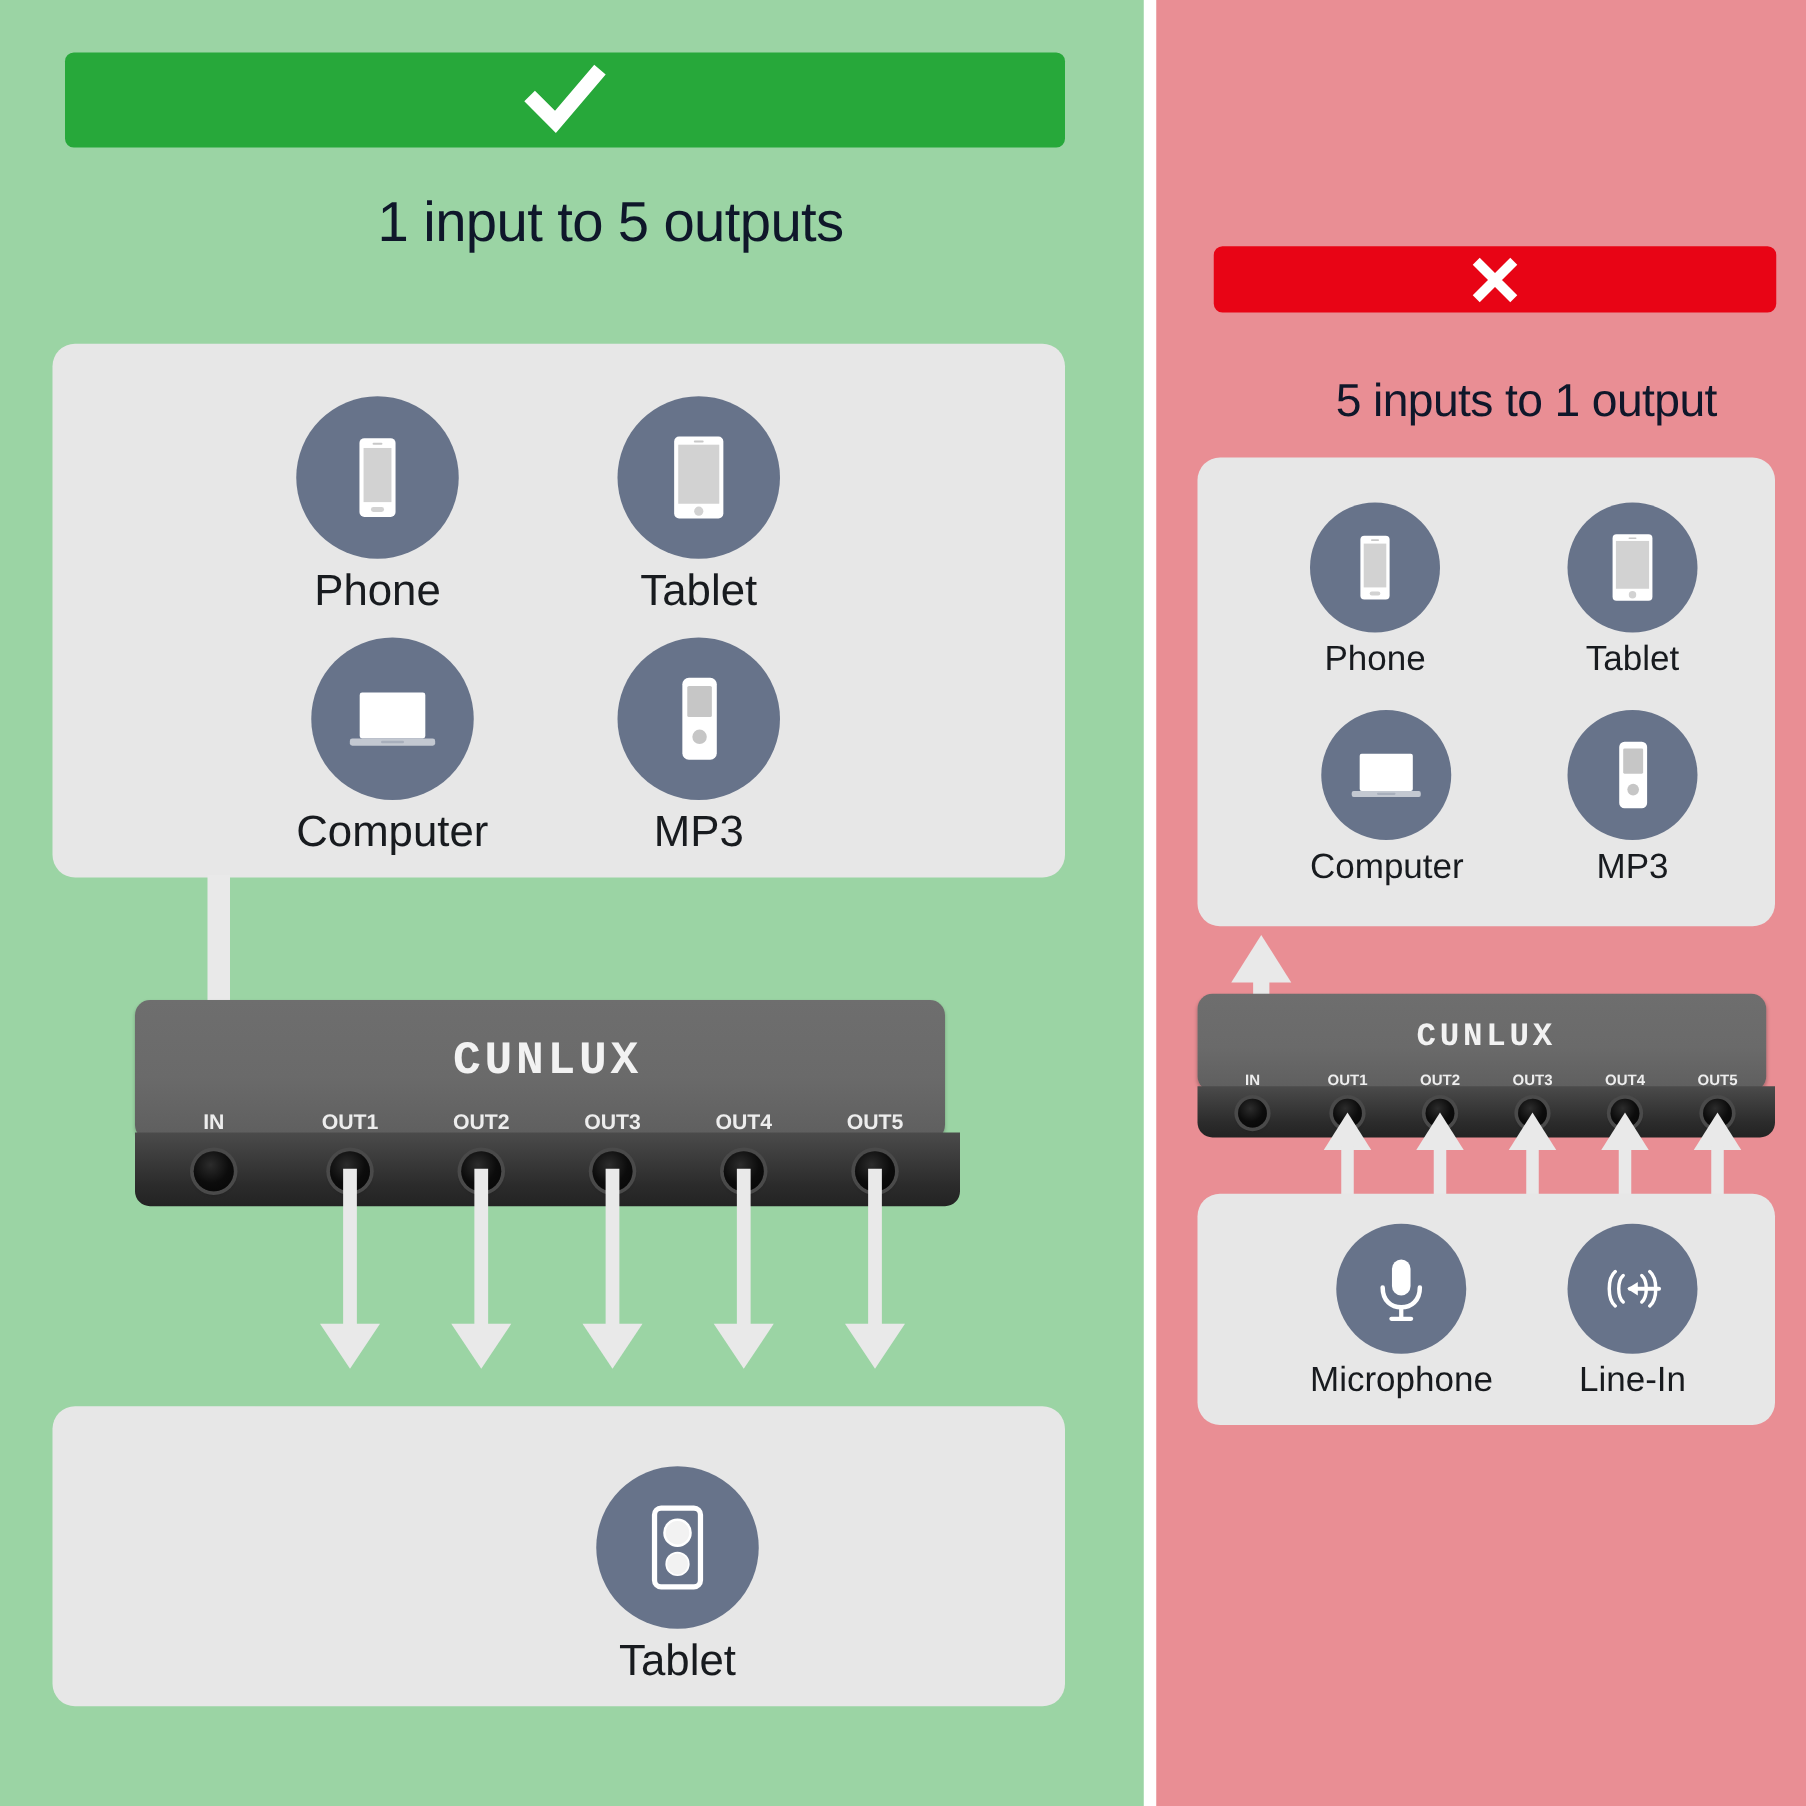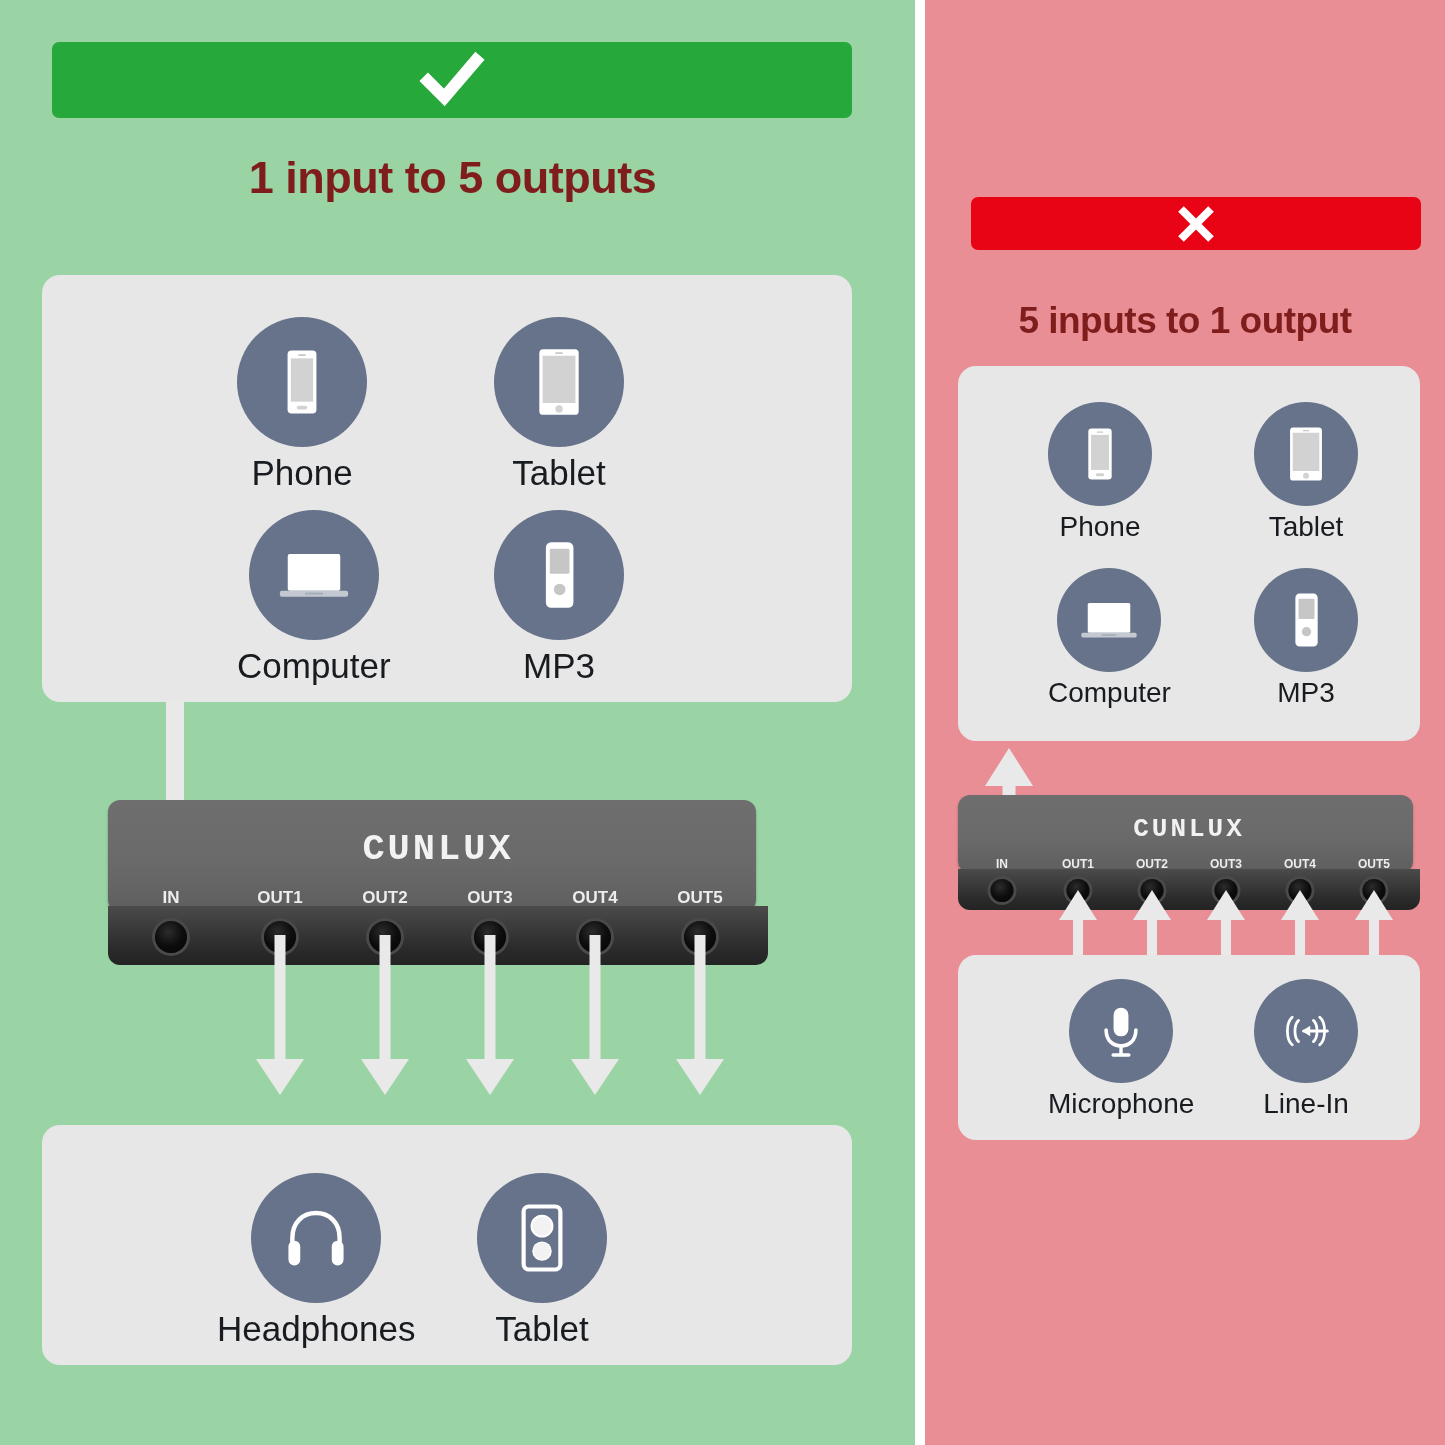--- a/index.html
+++ b/index.html
@@ -58,24 +58,25 @@
     top: 197px;
     width: 450px;
     height: 53px;
     background: #E80415;
   }
   .check-glyph svg, .x-glyph svg { display: block; }
 
   
   .title {
     position: absolute;
-    font-weight: bold;
-    color: #7f1d1d;
+    font-weight: normal;
+    color: #0f172a;
     letter-spacing: -0.5px;
     white-space: nowrap;
+    padding-left: 36px;
   }
   .title-good {
     left: 0;
     top: 152px;
     width: 905px;
     text-align: center;
     font-size: 45px;
   }
   .title-bad {
     left: 0;
@@ -315,30 +316,20 @@
   <div class="arrow arrow-down-sm" style="left:595px; top:935px; width:50px; height:180px;">
     <div class="shaft" style="top:0; width:11px; height:128px;"></div>
     <div class="head" style="top:124px;"></div>
   </div>
   <div class="arrow arrow-down-sm" style="left:700px; top:935px; width:50px; height:180px;">
     <div class="shaft" style="top:0; width:11px; height:128px;"></div>
     <div class="head" style="top:124px;"></div>
   </div>
 
   <div class="card card-good-out tiles-lg">
-    <div class="tile" style="left:175px; top:48px;">
-      <div class="circ">
-        <svg viewBox="0 0 64 64" aria-hidden="true">
-          <path d="M14 40 V32 C14 20 22 13 32 13 C42 13 50 20 50 32 V40" fill="none" stroke="#ffffff" stroke-width="3.4" stroke-linecap="round"></path>
-          <rect x="11" y="34" width="9" height="19" rx="4.5" fill="#ffffff"></rect>
-          <rect x="44" y="34" width="9" height="19" rx="4.5" fill="#ffffff"></rect>
-        </svg>
-      </div>
-      <div class="tile-label">Headphones</div>
-    </div>
 
     <div class="tile" style="left:435px; top:48px;">
       <div class="circ">
         <svg viewBox="0 0 64 64" aria-hidden="true">
           <rect x="18" y="8" width="28" height="48" rx="4" fill="none" stroke="#ffffff" stroke-width="3.2"></rect>
           <circle cx="32" cy="23" r="8.2" fill="#ffffff" stroke="#ffffff" stroke-width="1"></circle>
           <circle cx="32" cy="23" r="7.2" fill="#F2F2F2"></circle>
           <circle cx="32" cy="42" r="7.4" fill="#ffffff"></circle>
           <circle cx="32" cy="42" r="6.4" fill="#F2F2F2"></circle>
         </svg>

